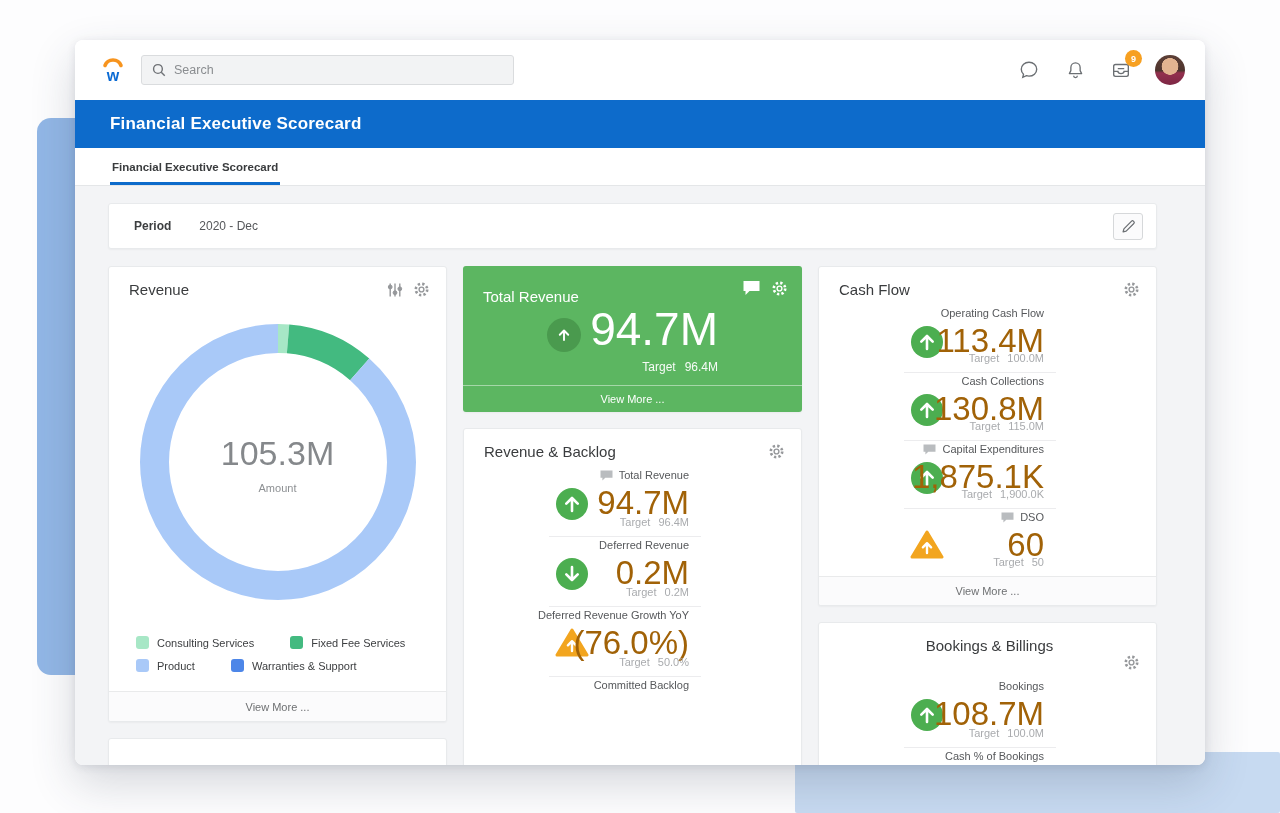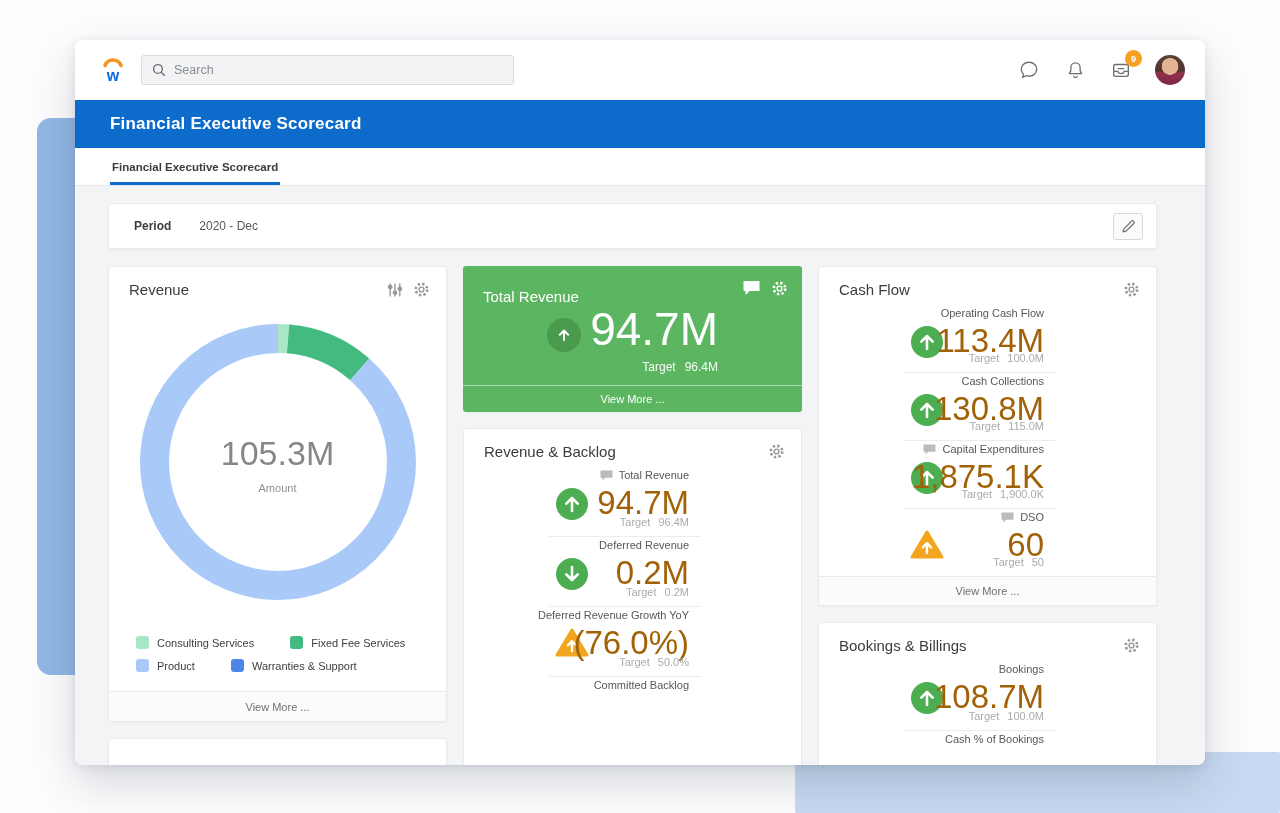--- a/index.html
+++ b/index.html
@@ -386,21 +386,21 @@
                   </svg>
                 </div>
                 <div class="kpi-value">60</div>
                 <div class="kpi-target"><span>Target</span><span class="tv">50</span></div>
               </div>
             </div>
           <div class="card-footer">View More ...</div>
         </div>
 
         <div class="card bk-card">
-          <div class="card-head" style="padding-bottom:6px;">
+          <div class="card-head" style="padding-bottom:6px;flex-direction:column;">
             <span class="card-title">Bookings &amp; Billings</span>
             <span class="head-icons">
               <span>
                 <svg width="17" height="17" viewBox="0 0 17 17" fill="none" stroke="#96989b">
                   <circle cx="8.5" cy="8.5" r="2.4" stroke-width="1.4"></circle>
                   <circle cx="8.5" cy="8.5" r="5.7" stroke-width="2.6" stroke-dasharray="2.3 2.18"></circle>
                 </svg>
               </span>
             </span>
           </div>

